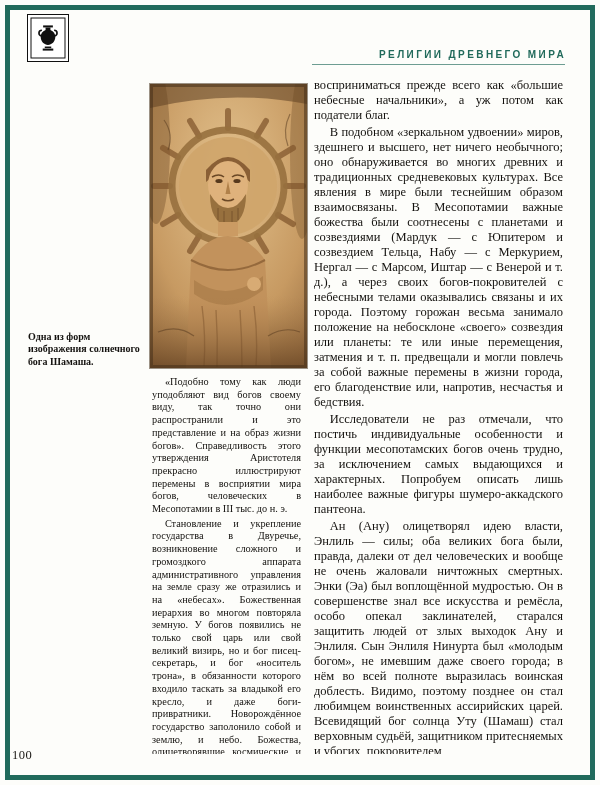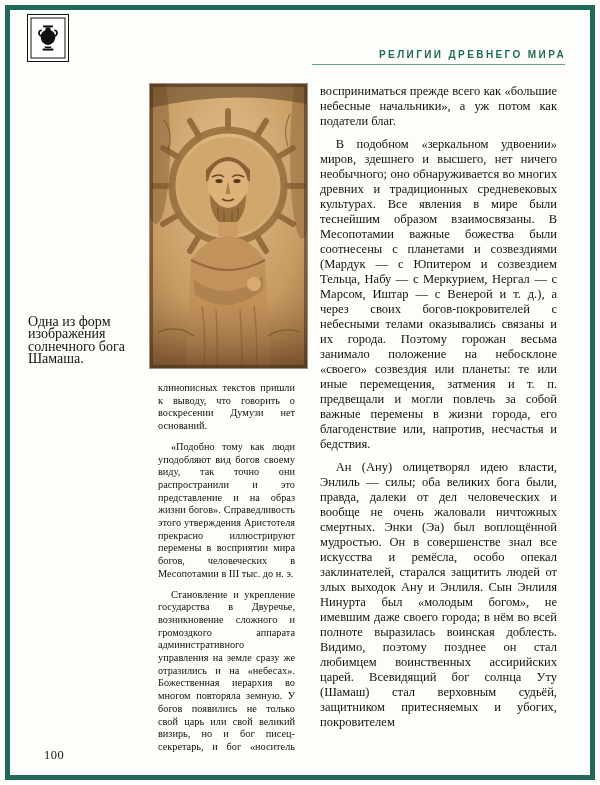--- a/index.html
+++ b/index.html
@@ -34,34 +34,34 @@
   .head-rule {
     position:absolute; top:64px; left:312px; width:253px; height:1px;
     background:var(--frame, #216a5b); opacity:.65;
   }
   .relief {
     position:absolute; left:150px; top:84px; width:157px; height:284px;
     box-shadow:0 0 0 1px rgba(60,40,15,.5);
   }
   .relief svg { width:100%; height:100%; display:block; }
   .caption {
-    position:absolute; left:28px; top:316px; width:118px;
-    font-weight:normal; font-size:14px; line-height:12.4px;
+    position:absolute; left:28px; top:331px; width:118px;
+    font-weight:bold; font-size:10px; line-height:12.4px;
     color:#14120f;
   }
   .col {
     position:absolute; text-align:justify; overflow:hidden;
     color:#14120f;
   }
   .col-left  { left:150px; top:374px; width:153px; height:380px; font-size:10.3px; line-height:12.7px; }
   .col-right { left:312px; top:76px;  width:253px; height:678px; font-size:12.5px; line-height:15.0px; }
-  .para { margin:8px; }
+  .para { margin:2px; }
   .para.indent { text-indent:1.25em; }
   .page-number {
-    position:absolute; left:44px; top:748px;
+    position:absolute; left:12px; top:748px;
     font-size:12.5px; letter-spacing:.5px; color:#1a1814;
   }
 </style>
 </head>
 <body>
 
 <div class="frame"></div>
 
 <div class="logo-box">
   <svg viewBox="0 0 32 36" aria-hidden="true">
@@ -154,23 +154,23 @@
       <path d="M14 36 q10 14 4 30"></path>
       <path d="M140 30 q-8 16 -2 32"></path>
     </g>
     <rect x="1.5" y="1.5" width="154" height="281" fill="none" stroke="#46301a" stroke-width="3" opacity="0.55"></rect>
   </svg>
 </figure>
 
 <figcaption class="caption">Одна из форм изображения солнечного бога Шамаша.</figcaption>
 
 <div class="col col-left">
-    <p class="para">клинописных текстов пришли к выводу, что говорить о воскресении Думузи нет оснований.</p>
     <p class="para indent">«Подобно тому как люди уподобляют вид богов своему виду, так точно они распространили и это представление и на образ жизни богов». Справедливость этого утверждения Аристотеля прекрасно иллюстрируют перемены в восприятии мира богов, человеческих в Месопотамии в III тыс. до н. э.</p>
     <p class="para indent">Становление и укрепление государства в Двуречье, возникновение сложного и громоздкого аппарата административного управления на земле сразу же отразились и на «небесах». Божественная иерархия во многом повторяла земную. У богов появились не только свой царь или свой великий визирь, но и бог писец-секретарь, и бог «носитель трона», в обязанности которого входило таскать за владыкой его кресло, и даже боги-привратники. Новорождённое государство заполонило собой и землю, и небо. Божества, олицетворявшие космические и природные силы, получили теперь «казённые должности» и стали</p>
   </div>
 <div class="col col-right">
     <p class="para">восприниматься прежде всего как «большие небесные начальники», а уж потом как податели благ.</p>
     <p class="para indent">В подобном «зеркальном удвоении» миров, здешнего и высшего, нет ничего необычного; оно обнаруживается во многих древних и традиционных средневековых культурах. Все явления в мире были теснейшим образом взаимосвязаны. В Месопотамии важные божества были соотнесены с планетами и созвездиями (Мардук — с Юпитером и созвездием Тельца, Набу — с Меркурием, Нергал — с Марсом, Иштар — с Венерой и т. д.), а через своих богов-покровителей с небесными телами оказывались связаны и их города. Поэтому горожан весьма занимало положение на небосклоне «своего» созвездия или планеты: те или иные перемещения, затмения и т. п. предвещали и могли повлечь за собой важные перемены в жизни города, его благоденствие или, напротив, несчастья и бедствия.</p>
+    <p class="para indent">Исследователи не раз отмечали, что постичь индивидуальные особенности и функции месопотамских богов очень трудно, за исключением самых выдающихся и характерных. Попробуем описать лишь наиболее важные фигуры шумеро-аккадского пантеона.</p>
     <p class="para indent">Ан (Ану) олицетворял идею власти, Энлиль — силы; оба великих бога были, правда, далеки от дел человеческих и вообще не очень жаловали ничтожных смертных. Энки (Эа) был воплощённой мудростью. Он в совершенстве знал все искусства и ремёсла, особо опекал заклинателей, старался защитить людей от злых выходок Ану и Энлиля. Сын Энлиля Нинурта был «молодым богом», не имевшим даже своего города; в нём во всей полноте выразилась воинская доблесть. Видимо, поэтому позднее он стал любимцем воинственных ассирийских царей. Всевидящий бог солнца Уту (Шамаш) стал верховным судьёй, защитником притесняемых и убогих, покровителем</p>
   </div>
 
 <div class="page-number">100</div>
 
 </body></html>

